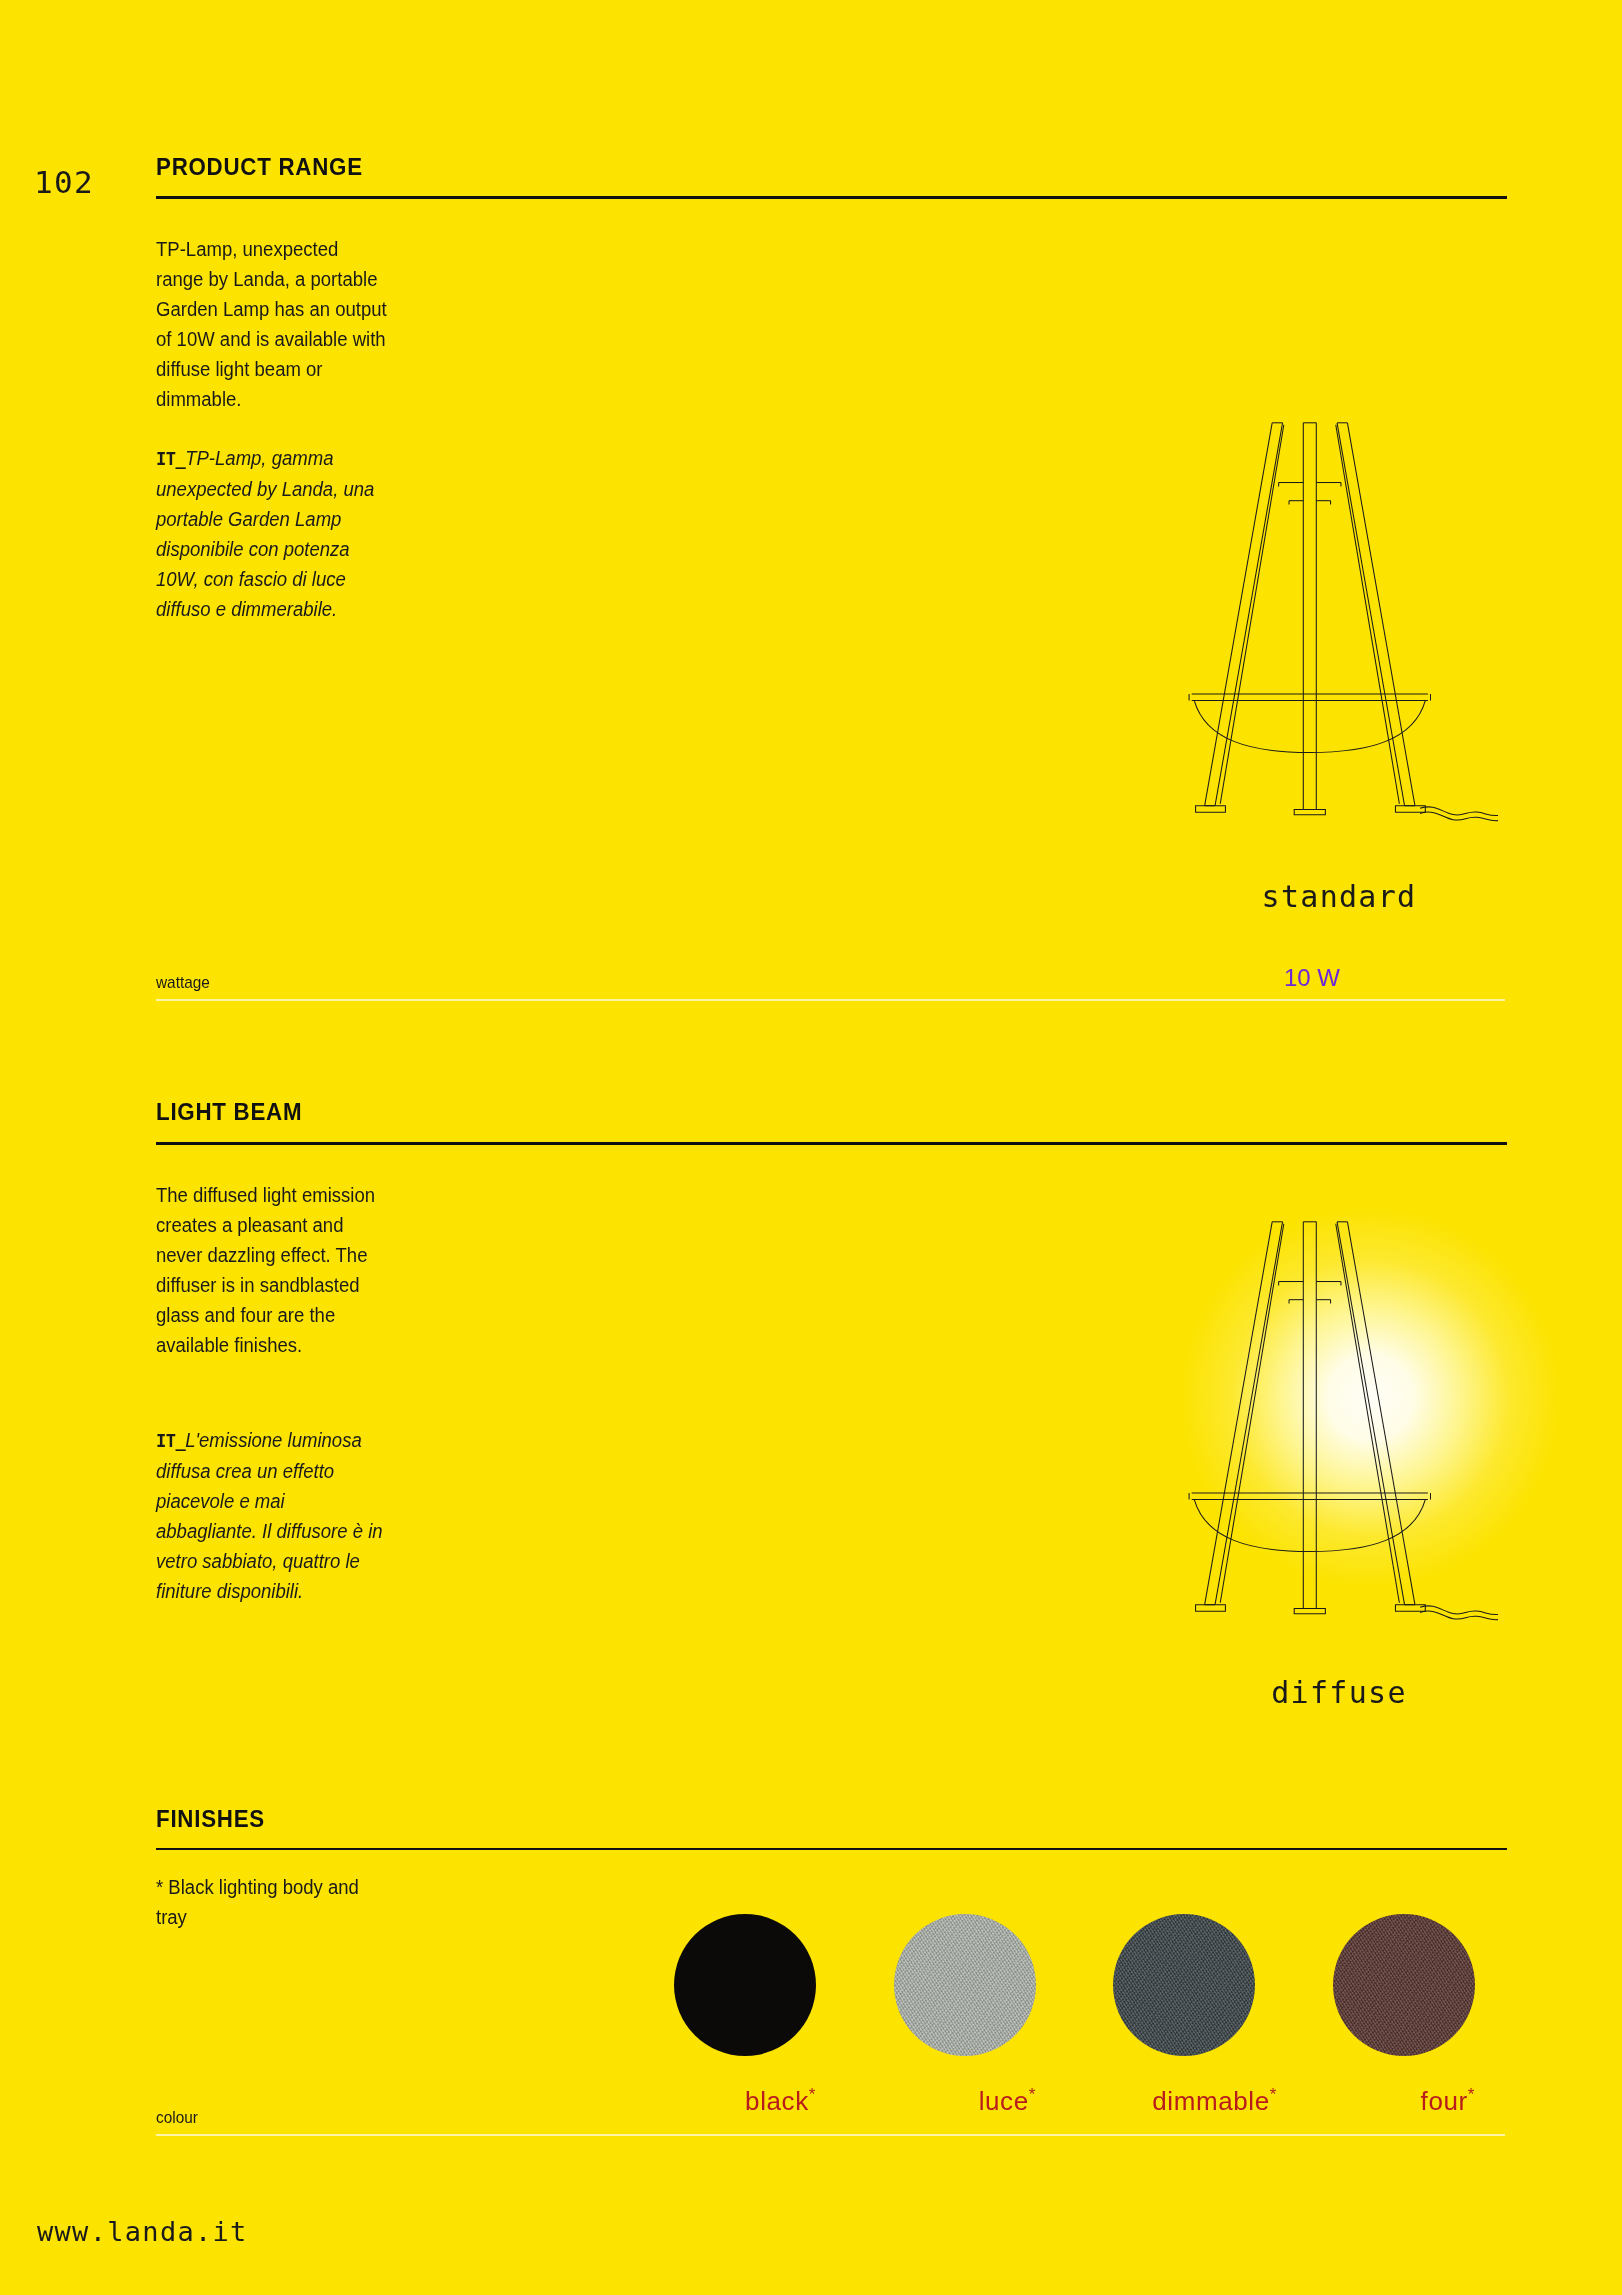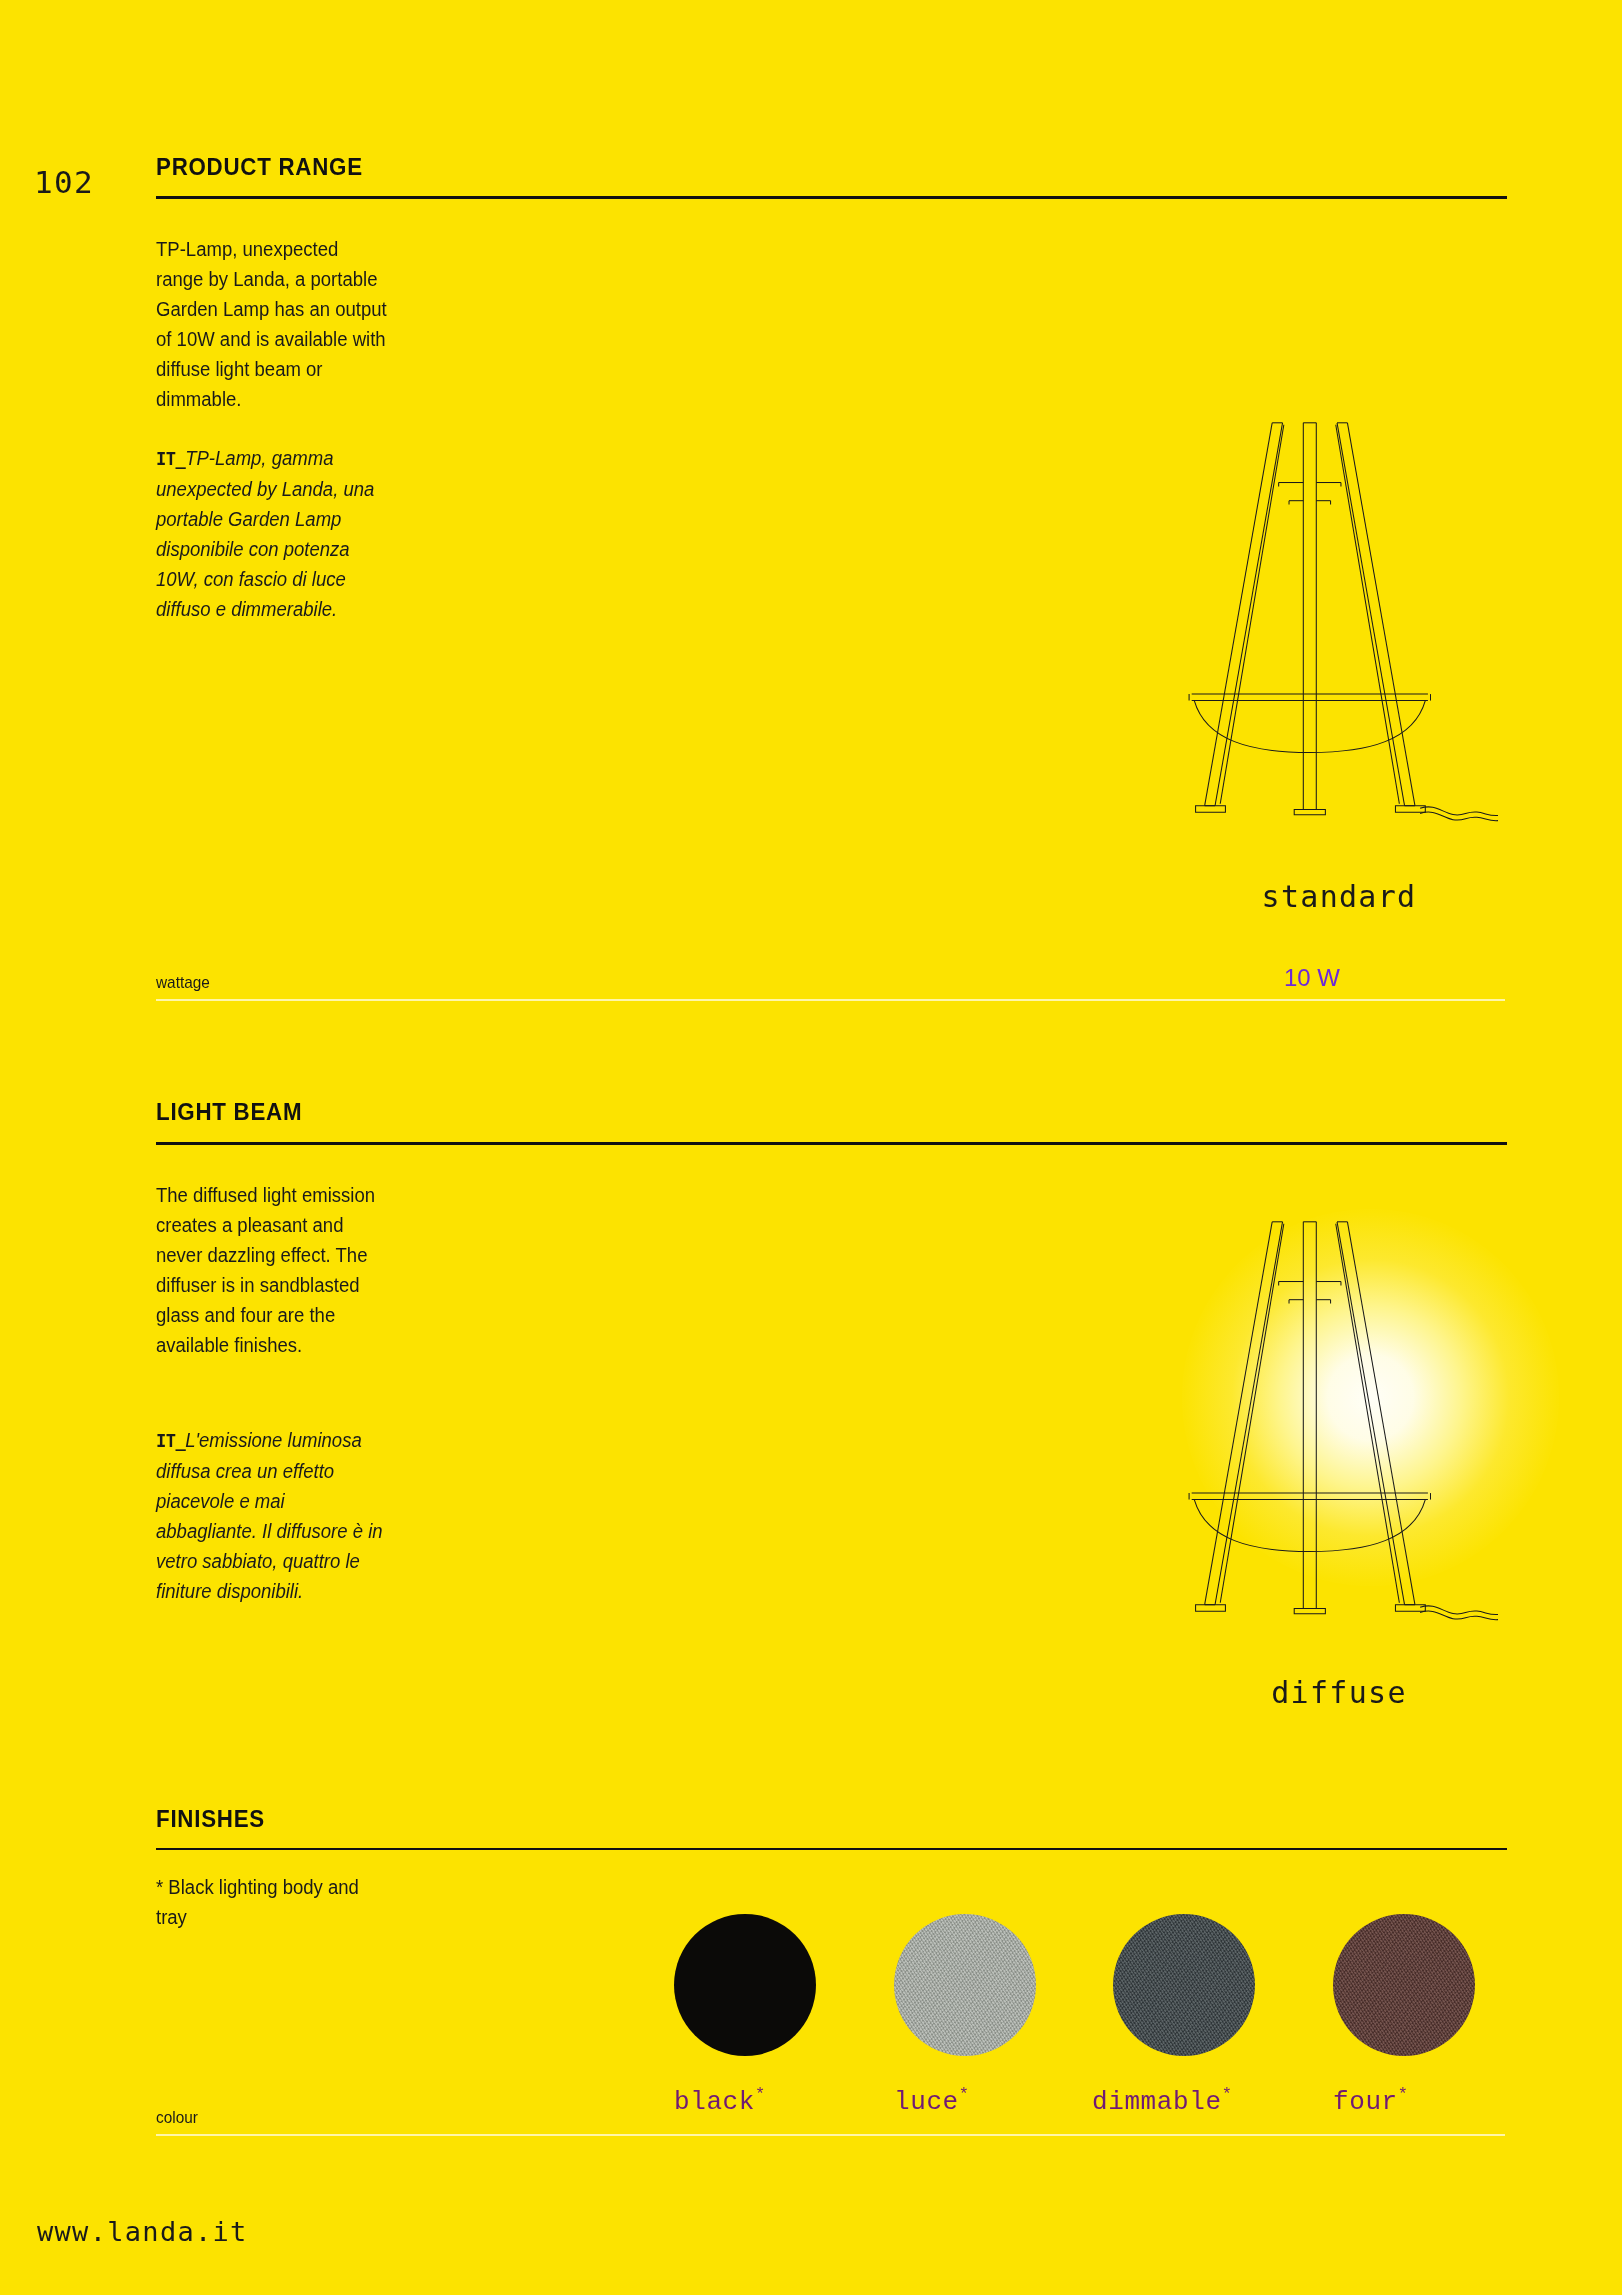--- a/index.html
+++ b/index.html
@@ -64,23 +64,23 @@
     font-size:24px;color:#6d28d9;text-align:left;
   }
 
   
   .swatch{
     position:absolute;border-radius:50%;
     width:142px;height:142px;
   }
   .swatch-label{
     position:absolute;
-    font-family:Liberation Mono, monospace;
-    font-size:26px;letter-spacing:0.6px;color:#701a75;
-    text-align:left;white-space:nowrap;
+    font-family:Liberation Sans, sans-serif;
+    font-size:26px;letter-spacing:0.6px;color:#b91c1c;
+    text-align:right;white-space:nowrap;
   }
   .swatch-label sup{font-size:17px;}
 
   
   #footer-url{
     position:absolute;left:37px;top:2216px;
     font-family:"DejaVu Sans Mono","Liberation Mono",monospace;
     font-size:27px;letter-spacing:1.3px;color:#1a1a1a;
   }
 

